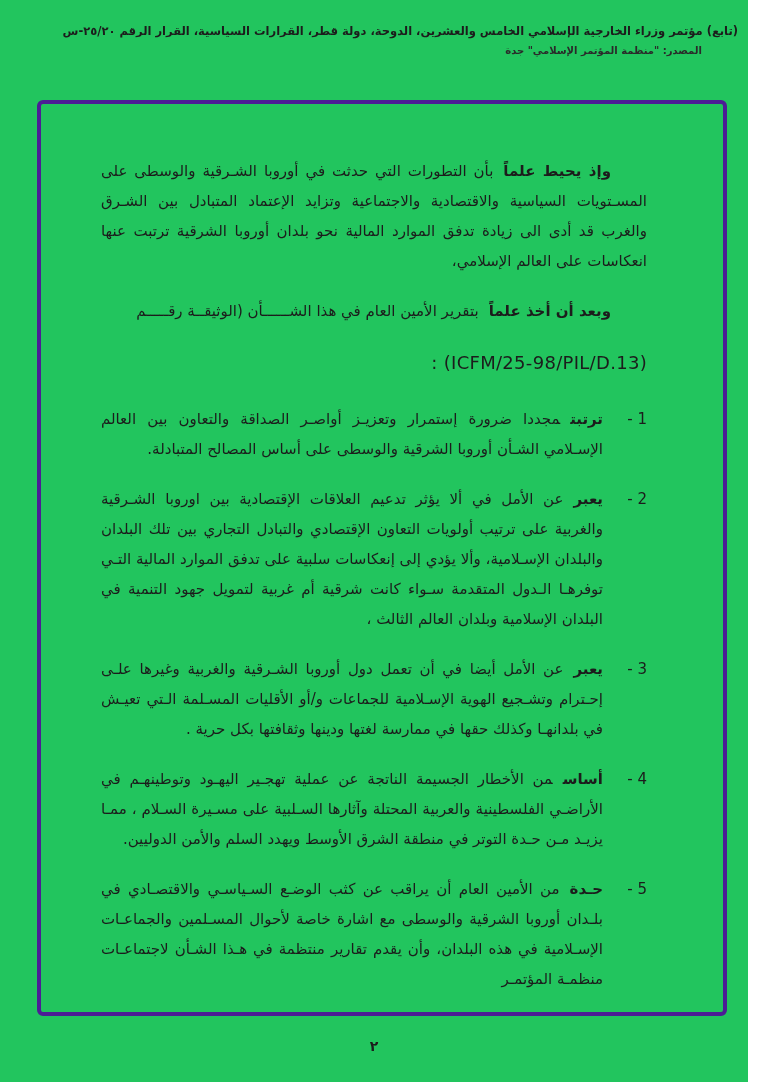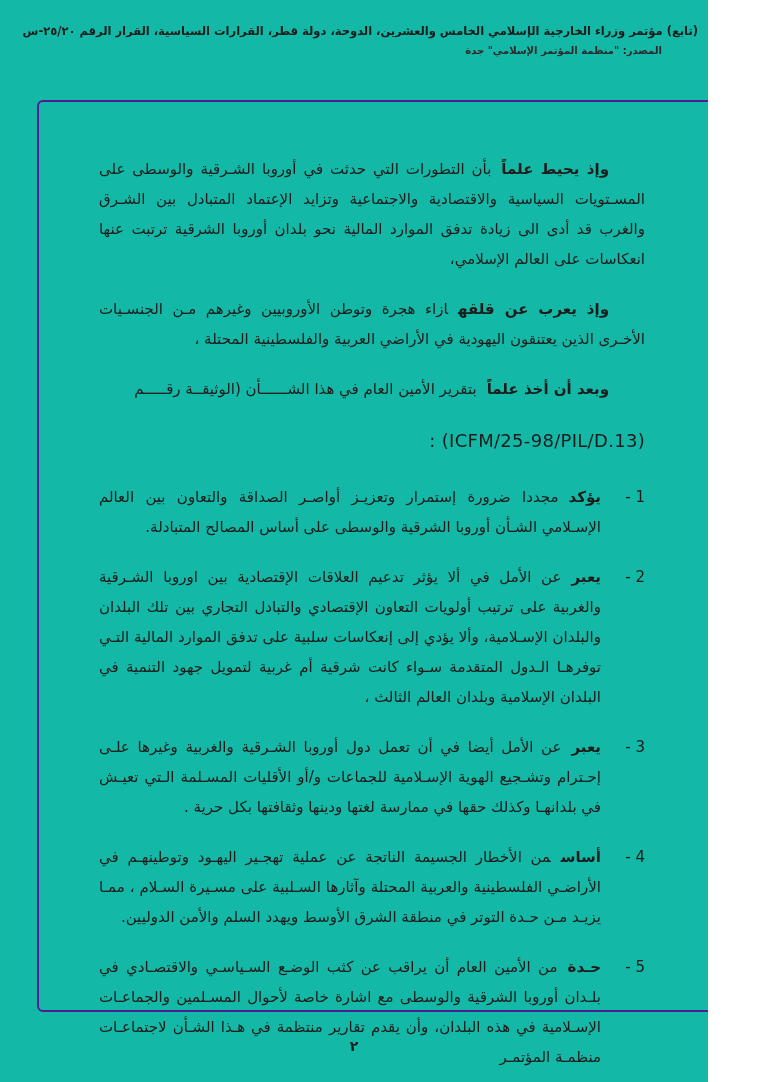--- a/index.html
+++ b/index.html
@@ -2,27 +2,26 @@
 <html lang="ar"><head>
 <meta charset="utf-8">
 <style>
   html, body {
     margin: 0;
     padding: 0;
     background: #ffffff;
   }
   .page {
     position: relative;
-    width: 672px;
+    width: 748px;
     height: 1082px;
-    background: #14b8a6;
+    background: #22c55e;
     font-family: "DejaVu Sans", sans-serif;
     color: #1c1c1c;
     overflow: hidden;
-    padding-left: 36px;
   }
 
   
   .header {
     position: absolute;
     top: 24px;
     right: 10px;
     left: 10px;
     direction: rtl;
     text-align: right;
@@ -41,21 +40,21 @@
     color: #2a2a2a;
   }
 
   
   .green-box {
     position: absolute;
     left: 37px;
     top: 100px;
     width: 682px;
     height: 908px;
-    border: 2px solid #4c1d95;
+    border: 4px solid #4c1d95;
     border-radius: 6px;
     box-sizing: content-box;
   }
 
   
   .content {
     position: absolute;
     top: 52px;
     right: 76px;
     left: 60px;
@@ -116,34 +115,31 @@
     <div class="header-line2">المصدر:  "منظمة المؤتمر الإسلامي" جدة</div>
   </div>
 
   <div class="green-box">
     <div class="content">
 
       <p class="para">
         <span class="lead">وإذ يحيط علماً</span><span>بأن التطورات التي حدثت في أوروبا الشـرقية والوسطى على المسـتويات السياسية والاقتصادية والاجتماعية وتزايد الإعتماد المتبادل بين الشـرق والغرب قد أدى الى زيادة تدفق الموارد المالية نحو بلدان أوروبا الشرقية ترتبت عنها انعكاسات على العالم الإسلامي،</span>
       </p>
 
-      <p class="para">
-        <span class="lead">وإذ يعرب عن قلقه</span><span>ازاء هجرة وتوطن الأوروبيين وغيرهم مـن الجنسـيات الأخـرى الذين يعتنقون اليهودية في الأراضي العربية والفلسطينية المحتلة ،</span>
-      </p>
 
       <p class="para" style="margin-bottom:22px;">
         <span class="lead">وبعد أن أخذ علماً</span><span>بتقرير الأمين العام في هذا الشــــــأن (الوثيقــة رقـــــم</span>
       </p>
 
       <p class="ref">(ICFM/25-98/PIL/D.13) :</p>
 
       <div class="item">
         <span class="item-num">1 -</span>
         <span class="item-body">
-          <span class="lead">يؤكد</span><span>مجددا ضرورة إستمرار وتعزيـز أواصـر الصداقة والتعاون بين العالم الإسـلامي الشـأن أوروبا الشرقية والوسطى على أساس المصالح المتبادلة.</span>
+          <span class="lead">ترتبت</span><span>مجددا ضرورة إستمرار وتعزيـز أواصـر الصداقة والتعاون بين العالم الإسـلامي الشـأن أوروبا الشرقية والوسطى على أساس المصالح المتبادلة.</span>
         </span>
       </div>
 
       <div class="item">
         <span class="item-num">2 -</span>
         <span class="item-body">
           <span class="lead">يعبر</span><span>عن الأمل في ألا يؤثر تدعيم العلاقات الإقتصادية بين اوروبا الشـرقية والغربية على ترتيب أولويات التعاون الإقتصادي والتبادل التجاري بين تلك البلدان والبلدان الإسـلامية، وألا يؤدي إلى إنعكاسات سلبية على تدفق الموارد المالية التـي توفرهـا الـدول المتقدمة سـواء كانت شرقية أم غربية لتمويل جهود التنمية في البلدان الإسلامية وبلدان العالم الثالث ،</span>
         </span>
       </div>
 

